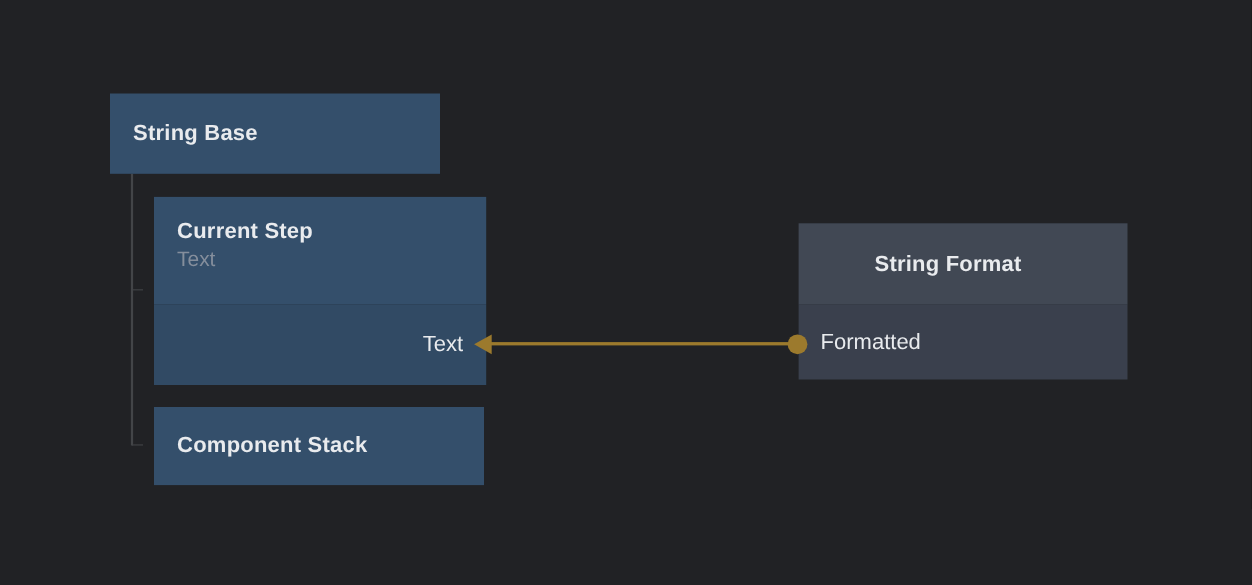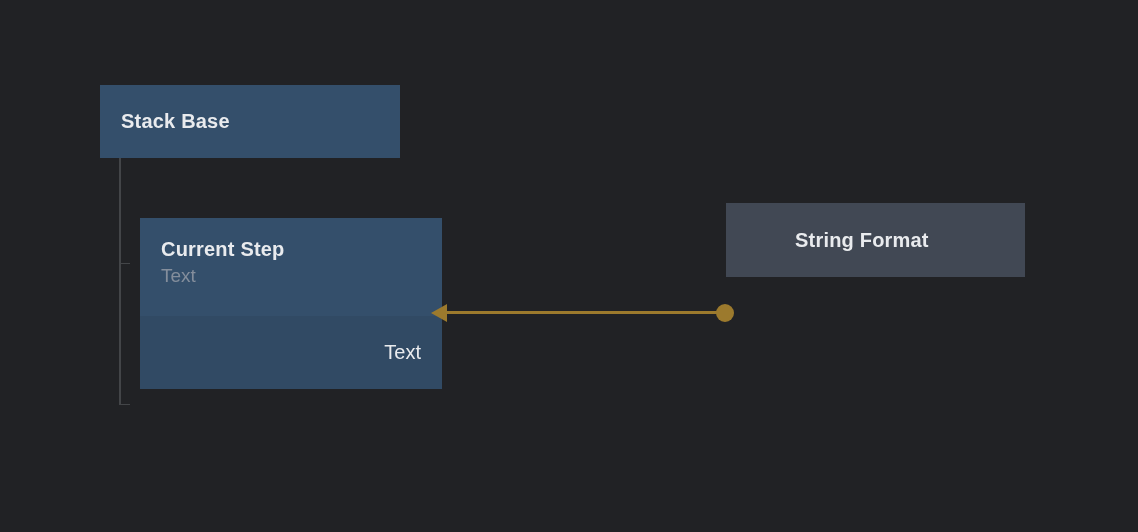--- a/index.html
+++ b/index.html
@@ -29,21 +29,20 @@
     font-size: 20px;
     font-weight: 600;
     letter-spacing: 0.2px;
     padding-left: 21px;
     white-space: nowrap;
   }
   .node-header-blue {
     background: var(--node-blue, #344f6b);
     box-sizing: border-box;
     padding-top: 20px;
-    margin-top: 39px;
   }
   .node-subtitle {
     color: var(--subtitle-text, #848e9c);
     font-size: 19px;
     font-weight: 400;
     padding-left: 21px;
     margin-top: 4px;
     white-space: nowrap;
   }
   .port-row {
@@ -95,37 +94,43 @@
 </head>
 <body>
 
 <div class="canvas">
 
   <div class="tree-line" style="left:119px; top:158px; width:1.5px; height:247px;"></div>
   <div class="tree-line" style="left:120px; top:262.5px; width:10px; height:1.5px;"></div>
   <div class="tree-line" style="left:120px; top:403.5px; width:10px; height:1.5px;"></div>
 
   <div class="node node-simple" style="left:100px; top:85px; width:300px; height:73px;">
-    <div class="node-title">Stack Base</div>
+    <div class="node-title">String Base</div>
   </div>
 
   <div class="node" style="left:140px; top:179px; width:302px; height:171px;">
     <div class="node-header-blue" style="width:302px; height:98px;">
       <div class="node-title">Current Step</div>
       <div class="node-subtitle">Text</div>
     </div>
     <div class="port-row row-blue align-right" style="width:302px; height:73px;">
       <span>Text</span>
     </div>
   </div>
 
+  <div class="node node-simple" style="left:140px; top:370px; width:300px; height:71px;">
+    <div class="node-title">Component Stack</div>
+  </div>
 
   <div class="node" style="left:726px; top:203px; width:299px; height:142px;">
     <div class="node-header-gray" style="width:299px; height:74px;padding-left:48px;">
       <div class="node-title">String Format</div>
+    </div>
+    <div class="port-row row-gray align-left" style="width:299px; height:68px;">
+      <span>Formatted</span>
     </div>
   </div>
 
   <div class="wire-line"></div>
   <div class="wire-arrowhead"></div>
   <div class="wire-dot"></div>
 
 </div>
 
 </body></html>

